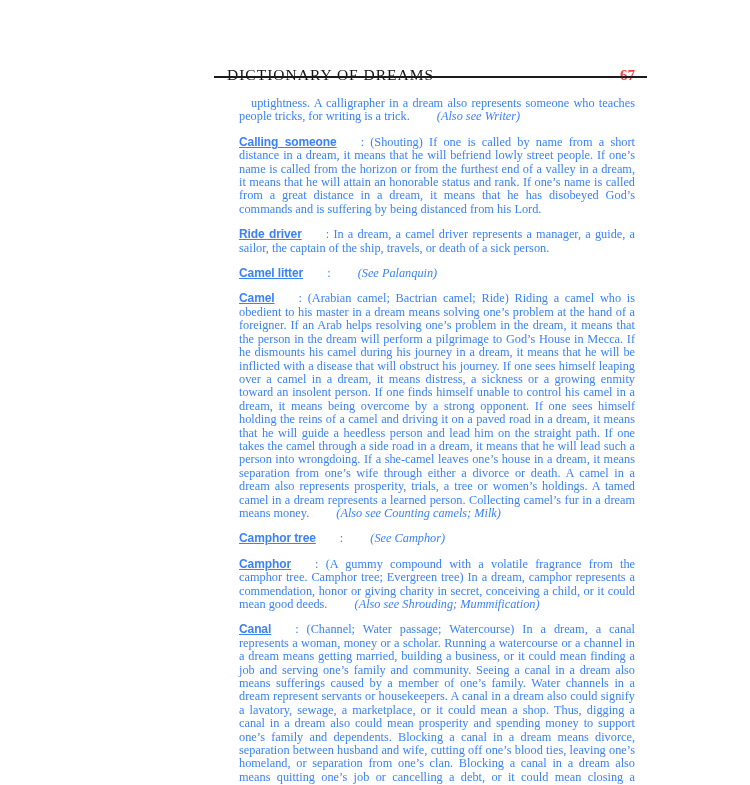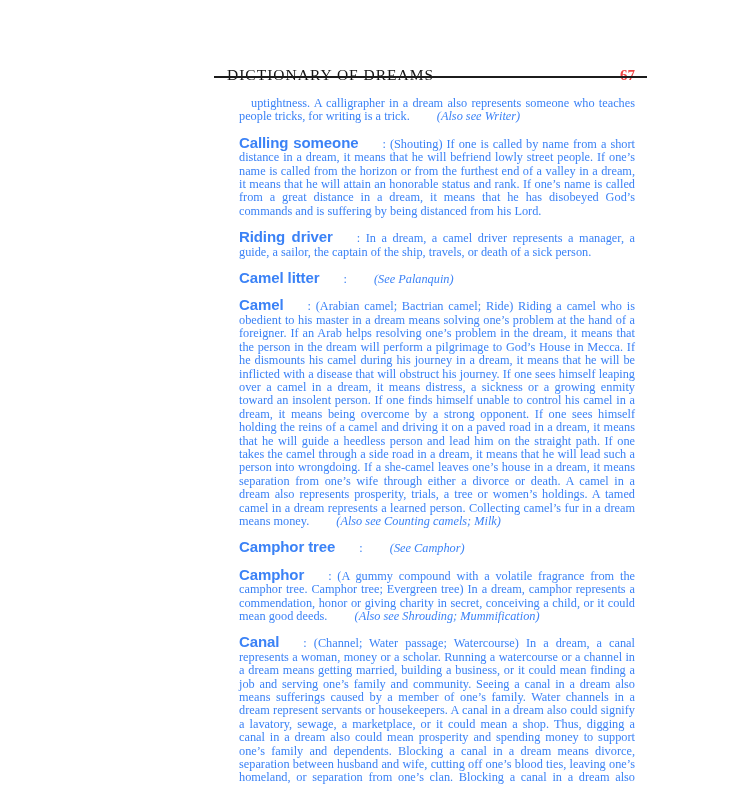--- a/index.html
+++ b/index.html
@@ -56,38 +56,39 @@
     padding-left: 12px;
     text-indent: -12px;
   }
   p.continuation {
     padding-left: 12px;
     text-indent: 0;
   }
   .term {
     font-family: "Liberation Sans", sans-serif;
     font-weight: 700;
-    font-size: 15px;
+    font-size: 12px;
     letter-spacing: -0.1px;
+    text-decoration: underline;
   }
   .seg { font-style: normal; }
   .seg.italic { font-style: italic; }
 </style>
 </head>
 <body>
 
 <div class="page">
   <header class="page-header">
     <span class="running-title">DICTIONARY OF DREAMS</span>
     <span class="page-number">67</span>
   </header>
   <div class="header-rule"></div>
   <main class="page-body">
       <p class="continuation"><span class="seg">uptightness. A calligrapher in a dream also represents someone who teaches people tricks, for writing is a trick. </span><span class="seg italic">(Also see Writer)</span></p>
       <p class="entry"><span class="term">Calling someone</span><span class="seg">: (Shouting) If one is called by name from a short distance in a dream, it means that he will befriend lowly street people. If one’s name is called from the horizon or from the furthest end of a valley in a dream, it means that he will attain an honorable status and rank. If one’s name is called from a great distance in a dream, it means that he has disobeyed God’s commands and is suffering by being distanced from his Lord.</span></p>
-      <p class="entry"><span class="term">Riding driver</span><span class="seg">: In a dream, a camel driver represents a manager, a guide, a sailor, the captain of the ship, travels, or death of a sick person.</span></p>
+      <p class="entry"><span class="term">Ride driver</span><span class="seg">: In a dream, a camel driver represents a manager, a guide, a sailor, the captain of the ship, travels, or death of a sick person.</span></p>
       <p class="entry"><span class="term">Camel litter</span><span class="seg">: </span><span class="seg italic">(See Palanquin)</span></p>
       <p class="entry"><span class="term">Camel</span><span class="seg">: (Arabian camel; Bactrian camel; Ride) Riding a camel who is obedient to his master in a dream means solving one’s problem at the hand of a foreigner. If an Arab helps resolving one’s problem in the dream, it means that the person in the dream will perform a pilgrimage to God’s House in Mecca. If he dismounts his camel during his journey in a dream, it means that he will be inflicted with a disease that will obstruct his journey. If one sees himself leaping over a camel in a dream, it means distress, a sickness or a growing enmity toward an insolent person. If one finds himself unable to control his camel in a dream, it means being overcome by a strong opponent. If one sees himself holding the reins of a camel and driving it on a paved road in a dream, it means that he will guide a heedless person and lead him on the straight path. If one takes the camel through a side road in a dream, it means that he will lead such a person into wrongdoing. If a she-camel leaves one’s house in a dream, it means separation from one’s wife through either a divorce or death. A camel in a dream also represents prosperity, trials, a tree or women’s holdings. A tamed camel in a dream represents a learned person. Collecting camel’s fur in a dream means money. </span><span class="seg italic">(Also see Counting camels; Milk)</span></p>
       <p class="entry"><span class="term">Camphor tree</span><span class="seg">: </span><span class="seg italic">(See Camphor)</span></p>
       <p class="entry"><span class="term">Camphor</span><span class="seg">: (A gummy compound with a volatile fragrance from the camphor tree. Camphor tree; Evergreen tree) In a dream, camphor represents a commendation, honor or giving charity in secret, conceiving a child, or it could mean good deeds. </span><span class="seg italic">(Also see Shrouding; Mummification)</span></p>
       <p class="entry"><span class="term">Canal</span><span class="seg">: (Channel; Water passage; Watercourse) In a dream, a canal represents a woman, money or a scholar. Running a watercourse or a channel in a dream means getting married, building a business, or it could mean finding a job and serving one’s family and community. Seeing a canal in a dream also means sufferings caused by a member of one’s family. Water channels in a dream represent servants or housekeepers. A canal in a dream also could signify a lavatory, sewage, a marketplace, or it could mean a shop. Thus, digging a canal in a dream also could mean prosperity and spending money to support one’s family and dependents. Blocking a canal in a dream means divorce, separation between husband and wife, cutting off one’s blood ties, leaving one’s homeland, or separation from one’s clan. Blocking a canal in a dream also means quitting one’s job or cancelling a debt, or it could mean closing a business. Seeing a watercourse running inside one’s house in a dream means blessings and prosperity. Urinating in a canal or a watercourse in a dream means committing a sin, engaging in unlawfulness or molesting a servant. A canal in a dream also could represent the housekeeper who cleans people’s dirt, a street sweeper, or it could mean a forbidden marriage. A dry canal in a dream signifies cessation of business, unsalable merchandise, a dead market or discord with one’s wife, suffering from a urinary bladder, or having kidney problems. If one digs a canal</span></p>
     </main>
 </div>
 
 </body></html>

